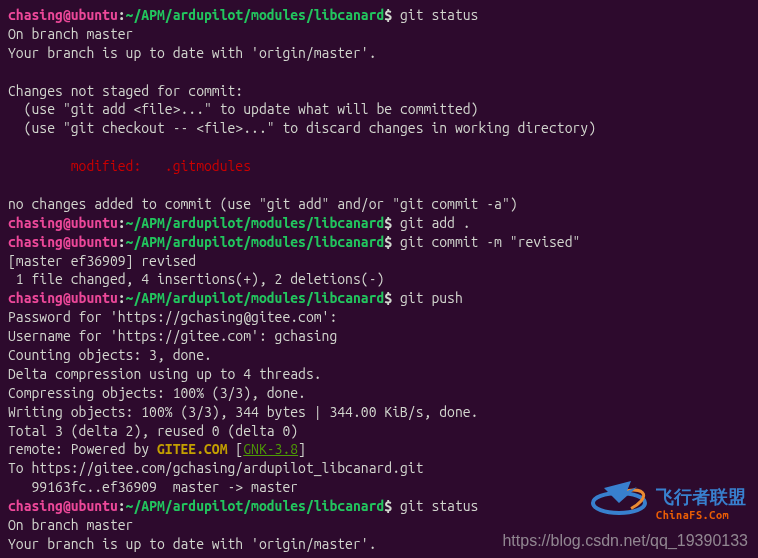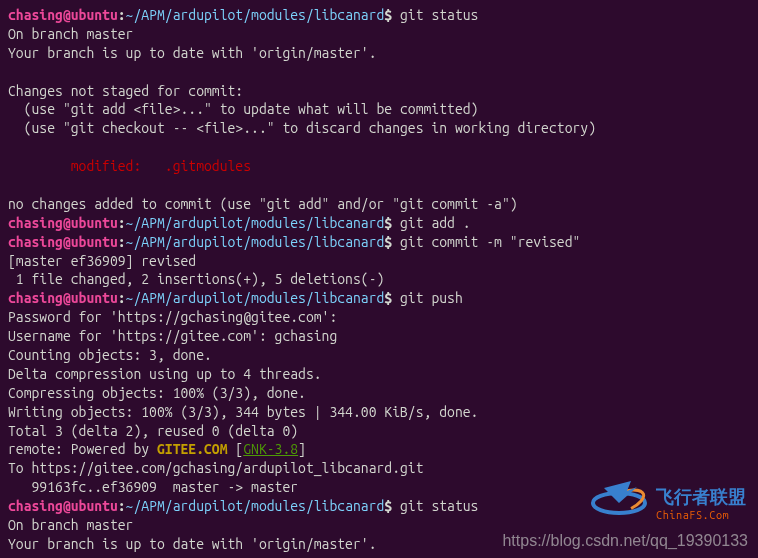--- a/index.html
+++ b/index.html
@@ -17,21 +17,21 @@
       width: 758px;
       height: 558px;
       position: relative;
       overflow: hidden;
     }
     .line {
       white-space: pre;
     }
     .user { color: #ec4899; font-weight: bold; }
     .colon { color: #d3d7cf; font-weight: bold; }
-    .path { color: #7dd3fc; font-weight: normal; }
+    .path { color: #22c55e; font-weight: bold; }
     .dollar { color: #d3d7cf; font-weight: bold; }
     .cmd { color: #d3d7cf; }
     .out { color: #d3d7cf; }
     .red { color: #cc0000; }
     .yellow { color: #c4a000; font-weight: bold; }
     .bracket { color: #d3d7cf; }
     .gnk { color: #4e9a06; text-decoration: underline; }
     
     .watermark-logo {
       position: absolute;
@@ -54,21 +54,21 @@
     .logo-text {
       color: #3a8de0;
       font-family: 'Microsoft YaHei', sans-serif;
       font-size: 18px;
       font-weight: bold;
       line-height: 1.1;
     }
     .logo-sub {
       color: #ff6600;
       font-size: 11px;
-      font-weight: normal;
+      font-weight: bold;
       letter-spacing: 0.5px;
     }
     .watermark-url {
       position: absolute;
       right: 10px;
       bottom: 6px;
       color: #bbbbbb;
       font-size: 16px;
       font-family: Arial, sans-serif;
       opacity: 0.7;
@@ -85,21 +85,21 @@
     <div class="line"><span class="out">Changes not staged for commit:</span></div>
     <div class="line"><span class="out">  (use "git add &lt;file&gt;..." to update what will be committed)</span></div>
     <div class="line"><span class="out">  (use "git checkout -- &lt;file&gt;..." to discard changes in working directory)</span></div>
     <div class="line">&nbsp;</div>
     <div class="line"><span class="red">        modified:   .gitmodules</span></div>
     <div class="line">&nbsp;</div>
     <div class="line"><span class="out">no changes added to commit (use "git add" and/or "git commit -a")</span></div>
     <div class="line"><span class="user">chasing@ubuntu</span><span class="colon">:</span><span class="path">~/APM/ardupilot/modules/libcanard</span><span class="dollar">$</span><span class="cmd"> git add .</span></div>
     <div class="line"><span class="user">chasing@ubuntu</span><span class="colon">:</span><span class="path">~/APM/ardupilot/modules/libcanard</span><span class="dollar">$</span><span class="cmd"> git commit -m "revised"</span></div>
     <div class="line"><span class="out">[master ef36909] revised</span></div>
-    <div class="line"><span class="out"> 1 file changed, 2 insertions(+), 5 deletions(-)</span></div>
+    <div class="line"><span class="out"> 1 file changed, 4 insertions(+), 2 deletions(-)</span></div>
     <div class="line"><span class="user">chasing@ubuntu</span><span class="colon">:</span><span class="path">~/APM/ardupilot/modules/libcanard</span><span class="dollar">$</span><span class="cmd"> git push</span></div>
     <div class="line"><span class="out">Password for 'https://gchasing@gitee.com':</span></div>
     <div class="line"><span class="out">Username for 'https://gitee.com': gchasing</span></div>
     <div class="line"><span class="out">Counting objects: 3, done.</span></div>
     <div class="line"><span class="out">Delta compression using up to 4 threads.</span></div>
     <div class="line"><span class="out">Compressing objects: 100% (3/3), done.</span></div>
     <div class="line"><span class="out">Writing objects: 100% (3/3), 344 bytes | 344.00 KiB/s, done.</span></div>
     <div class="line"><span class="out">Total 3 (delta 2), reused 0 (delta 0)</span></div>
     <div class="line"><span class="out">remote: Powered by </span><span class="yellow">GITEE.COM</span><span class="bracket"> [</span><span class="gnk">GNK-3.8</span><span class="bracket">]</span></div>
     <div class="line"><span class="out">To https://gitee.com/gchasing/ardupilot_libcanard.git</span></div>

